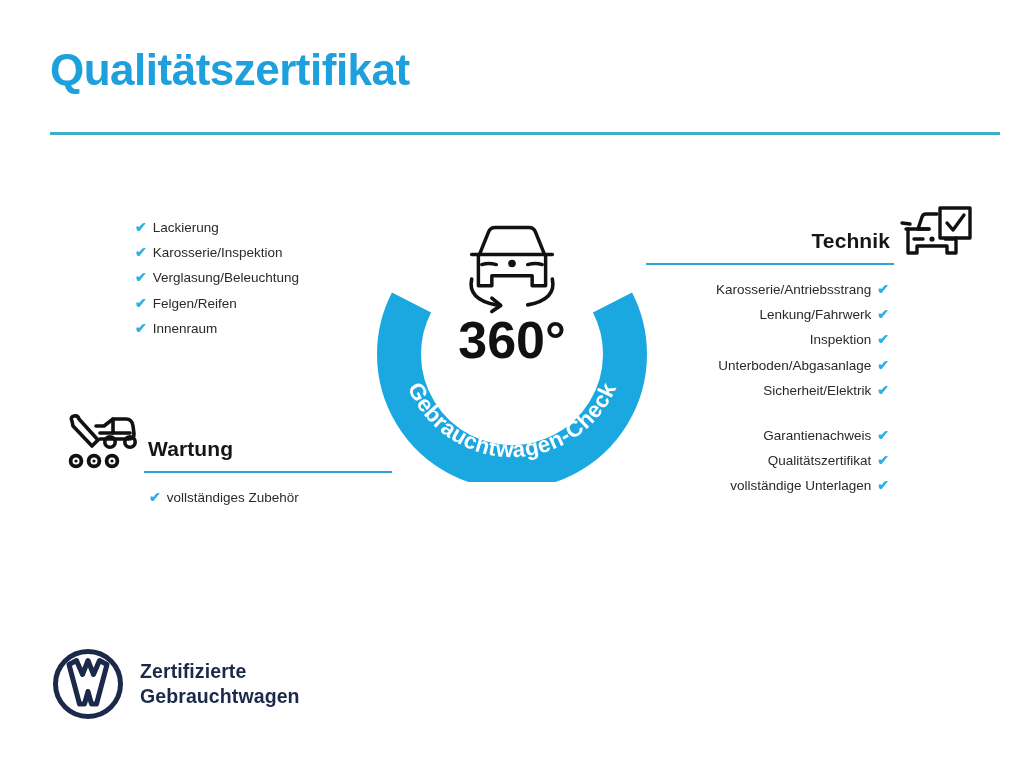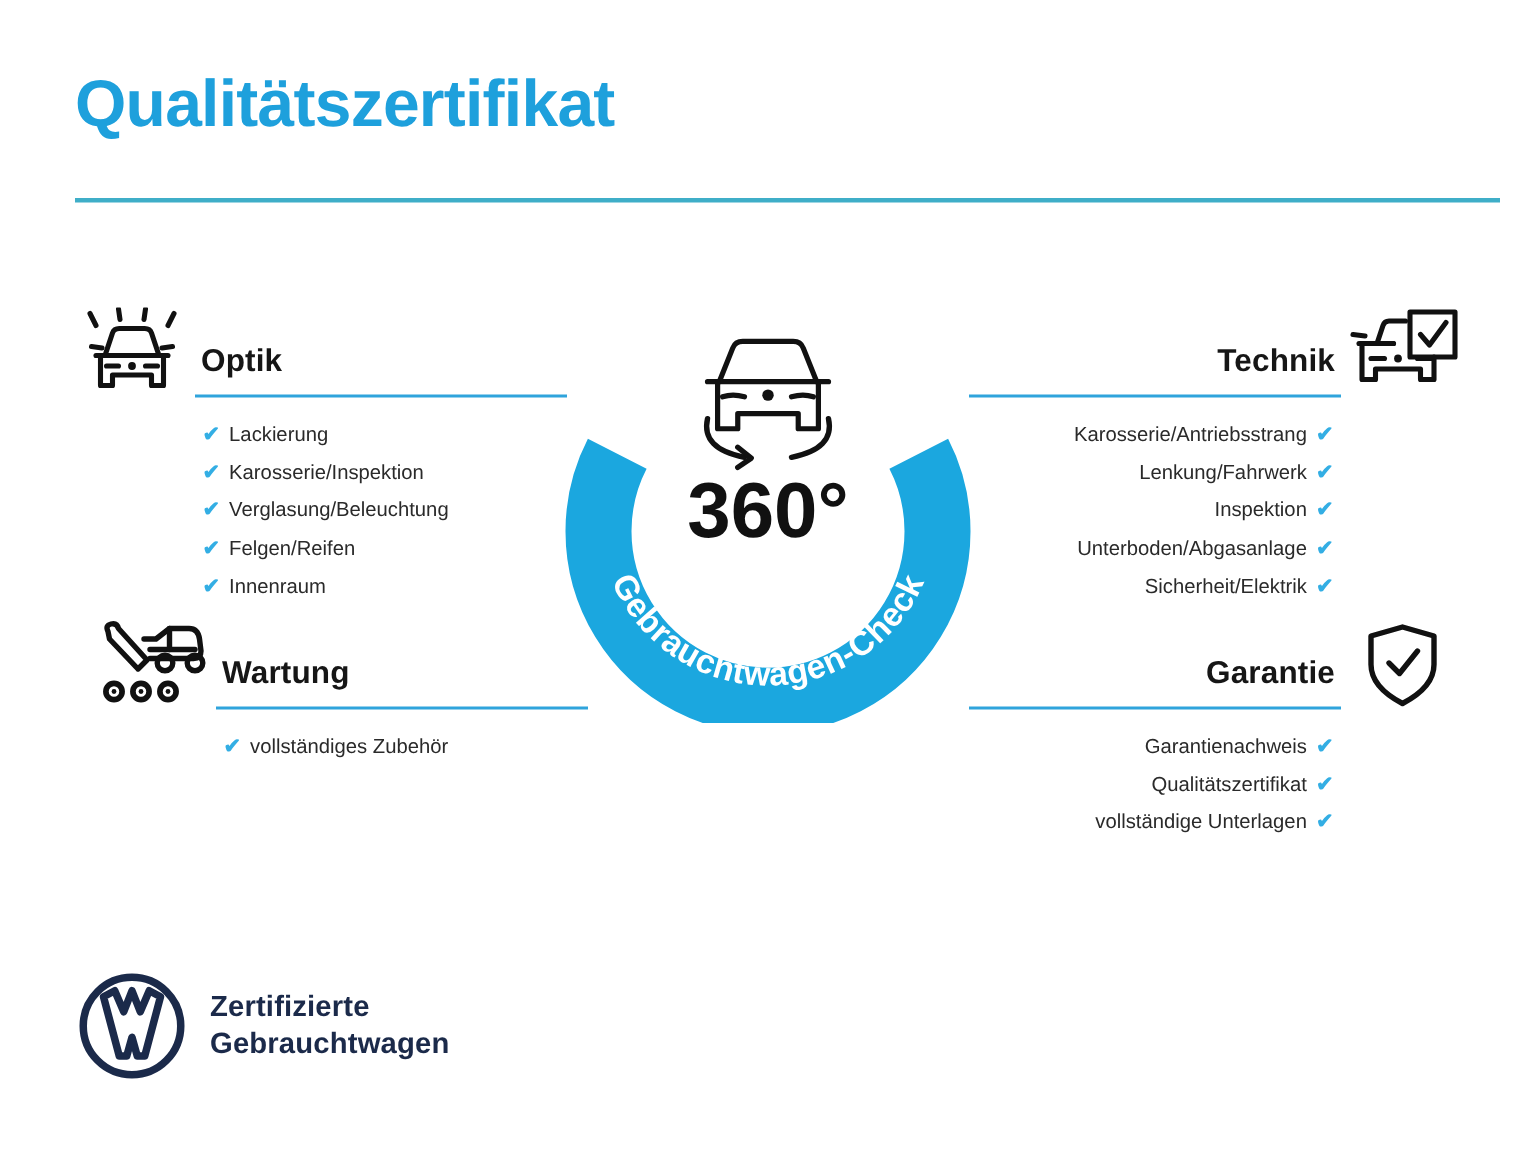--- a/index.html
+++ b/index.html
@@ -137,42 +137,20 @@
     letter-spacing: 0.1px;
   }
 </style>
 </head>
 <body>
 
 <div id="page-title">Qualitätszertifikat</div>
 <div id="title-rule"></div>
 
 <div class="section sec-optik">
-  <div class="sec-head">
-    <div class="sec-icon">
-      <svg viewBox="0 0 78 62" width="78" height="62" aria-hidden="true">
-        <g fill="none" stroke="#111" stroke-width="3.4" stroke-linecap="round" stroke-linejoin="round">
-          <path d="M14 12 L10 4"></path>
-          <path d="M30 8 L29 1"></path>
-          <path d="M46 8 L47 1"></path>
-          <path d="M62 12 L66 4"></path>
-          <path d="M20 32 L25 17 Q26 14 29.5 14 L46.5 14 Q50 14 51 17 L56 32"></path>
-          <path d="M14 32 L62 32"></path>
-          <path d="M17 32 L17 52 L25 52 L25 45 L51 45 L51 52 L59 52 L59 32"></path>
-          <path d="M11 26 L18 27"></path>
-          <path d="M65 26 L58 27"></path>
-          <path d="M21 39 L29 39"></path>
-          <path d="M55 39 L47 39"></path>
-        </g>
-        <circle cx="38" cy="39" r="2.6" fill="#111"></circle>
-      </svg>
-    </div>
-    <div class="sec-title">Optik</div>
-    <div class="sec-rule"></div>
-  </div>
   <ul class="sec-list">
     <li><span class="chk">✔</span><span>Lackierung</span></li>
     <li><span class="chk">✔</span><span>Karosserie/Inspektion</span></li>
     <li><span class="chk">✔</span><span>Verglasung/Beleuchtung</span></li>
     <li><span class="chk">✔</span><span>Felgen/Reifen</span></li>
     <li><span class="chk">✔</span><span>Innenraum</span></li>
   </ul>
 </div>
 
 <div class="section sec-wartung">
@@ -226,32 +204,20 @@
   <ul class="sec-list">
     <li><span>Karosserie/Antriebsstrang</span><span class="chk">✔</span></li>
     <li><span>Lenkung/Fahrwerk</span><span class="chk">✔</span></li>
     <li><span>Inspektion</span><span class="chk">✔</span></li>
     <li><span>Unterboden/Abgasanlage</span><span class="chk">✔</span></li>
     <li><span>Sicherheit/Elektrik</span><span class="chk">✔</span></li>
   </ul>
 </div>
 
 <div class="section sec-garantie">
-  <div class="sec-head">
-    <div class="sec-icon">
-      <svg viewBox="0 0 78 62" width="78" height="62" aria-hidden="true">
-        <g fill="none" stroke="#111" stroke-width="3.6" stroke-linecap="round" stroke-linejoin="round">
-          <path d="M39 5 L60 11 L60 30 Q60 45 39 56 Q18 45 18 30 L18 11 Z"></path>
-          <path d="M30 29 L37 36 L49 21"></path>
-        </g>
-      </svg>
-    </div>
-    <div class="sec-title">Garantie</div>
-    <div class="sec-rule"></div>
-  </div>
   <ul class="sec-list">
     <li><span>Garantienachweis</span><span class="chk">✔</span></li>
     <li><span>Qualitätszertifikat</span><span class="chk">✔</span></li>
     <li><span>vollständige Unterlagen</span><span class="chk">✔</span></li>
   </ul>
 </div>
 
 <div id="badge">
   <svg viewBox="0 0 276 290" width="276" height="290" aria-hidden="true">
     <defs>

